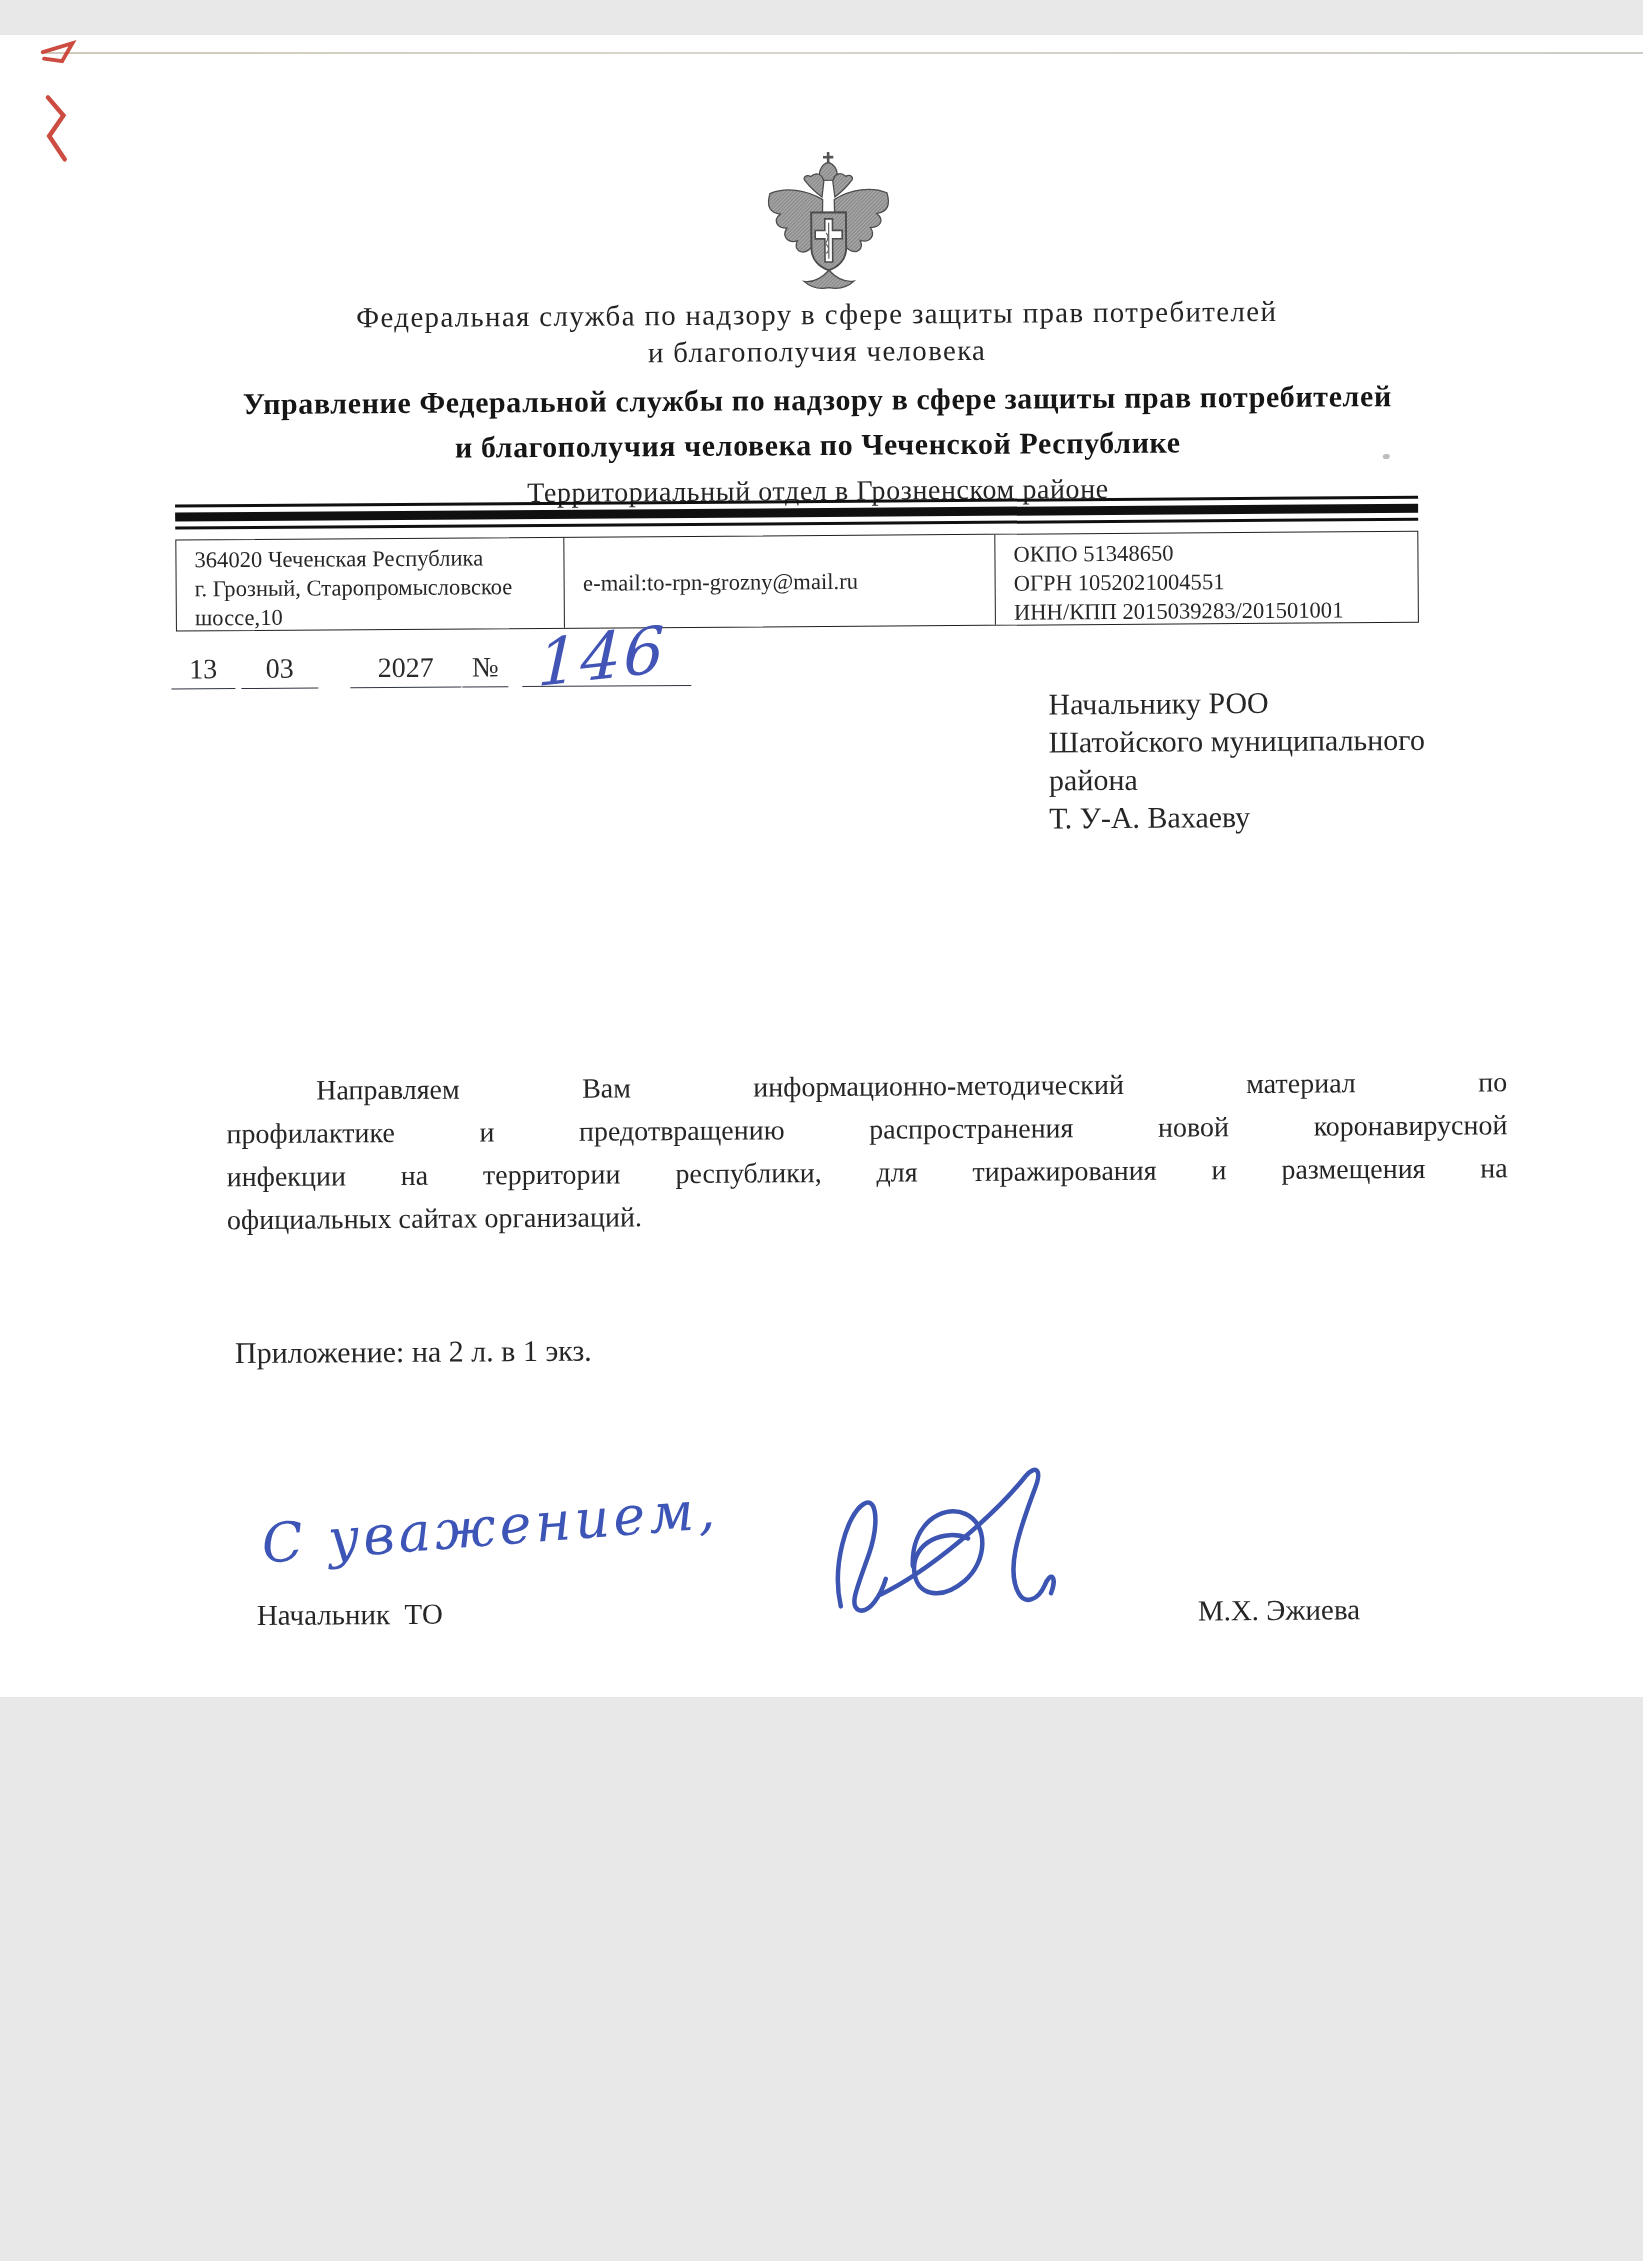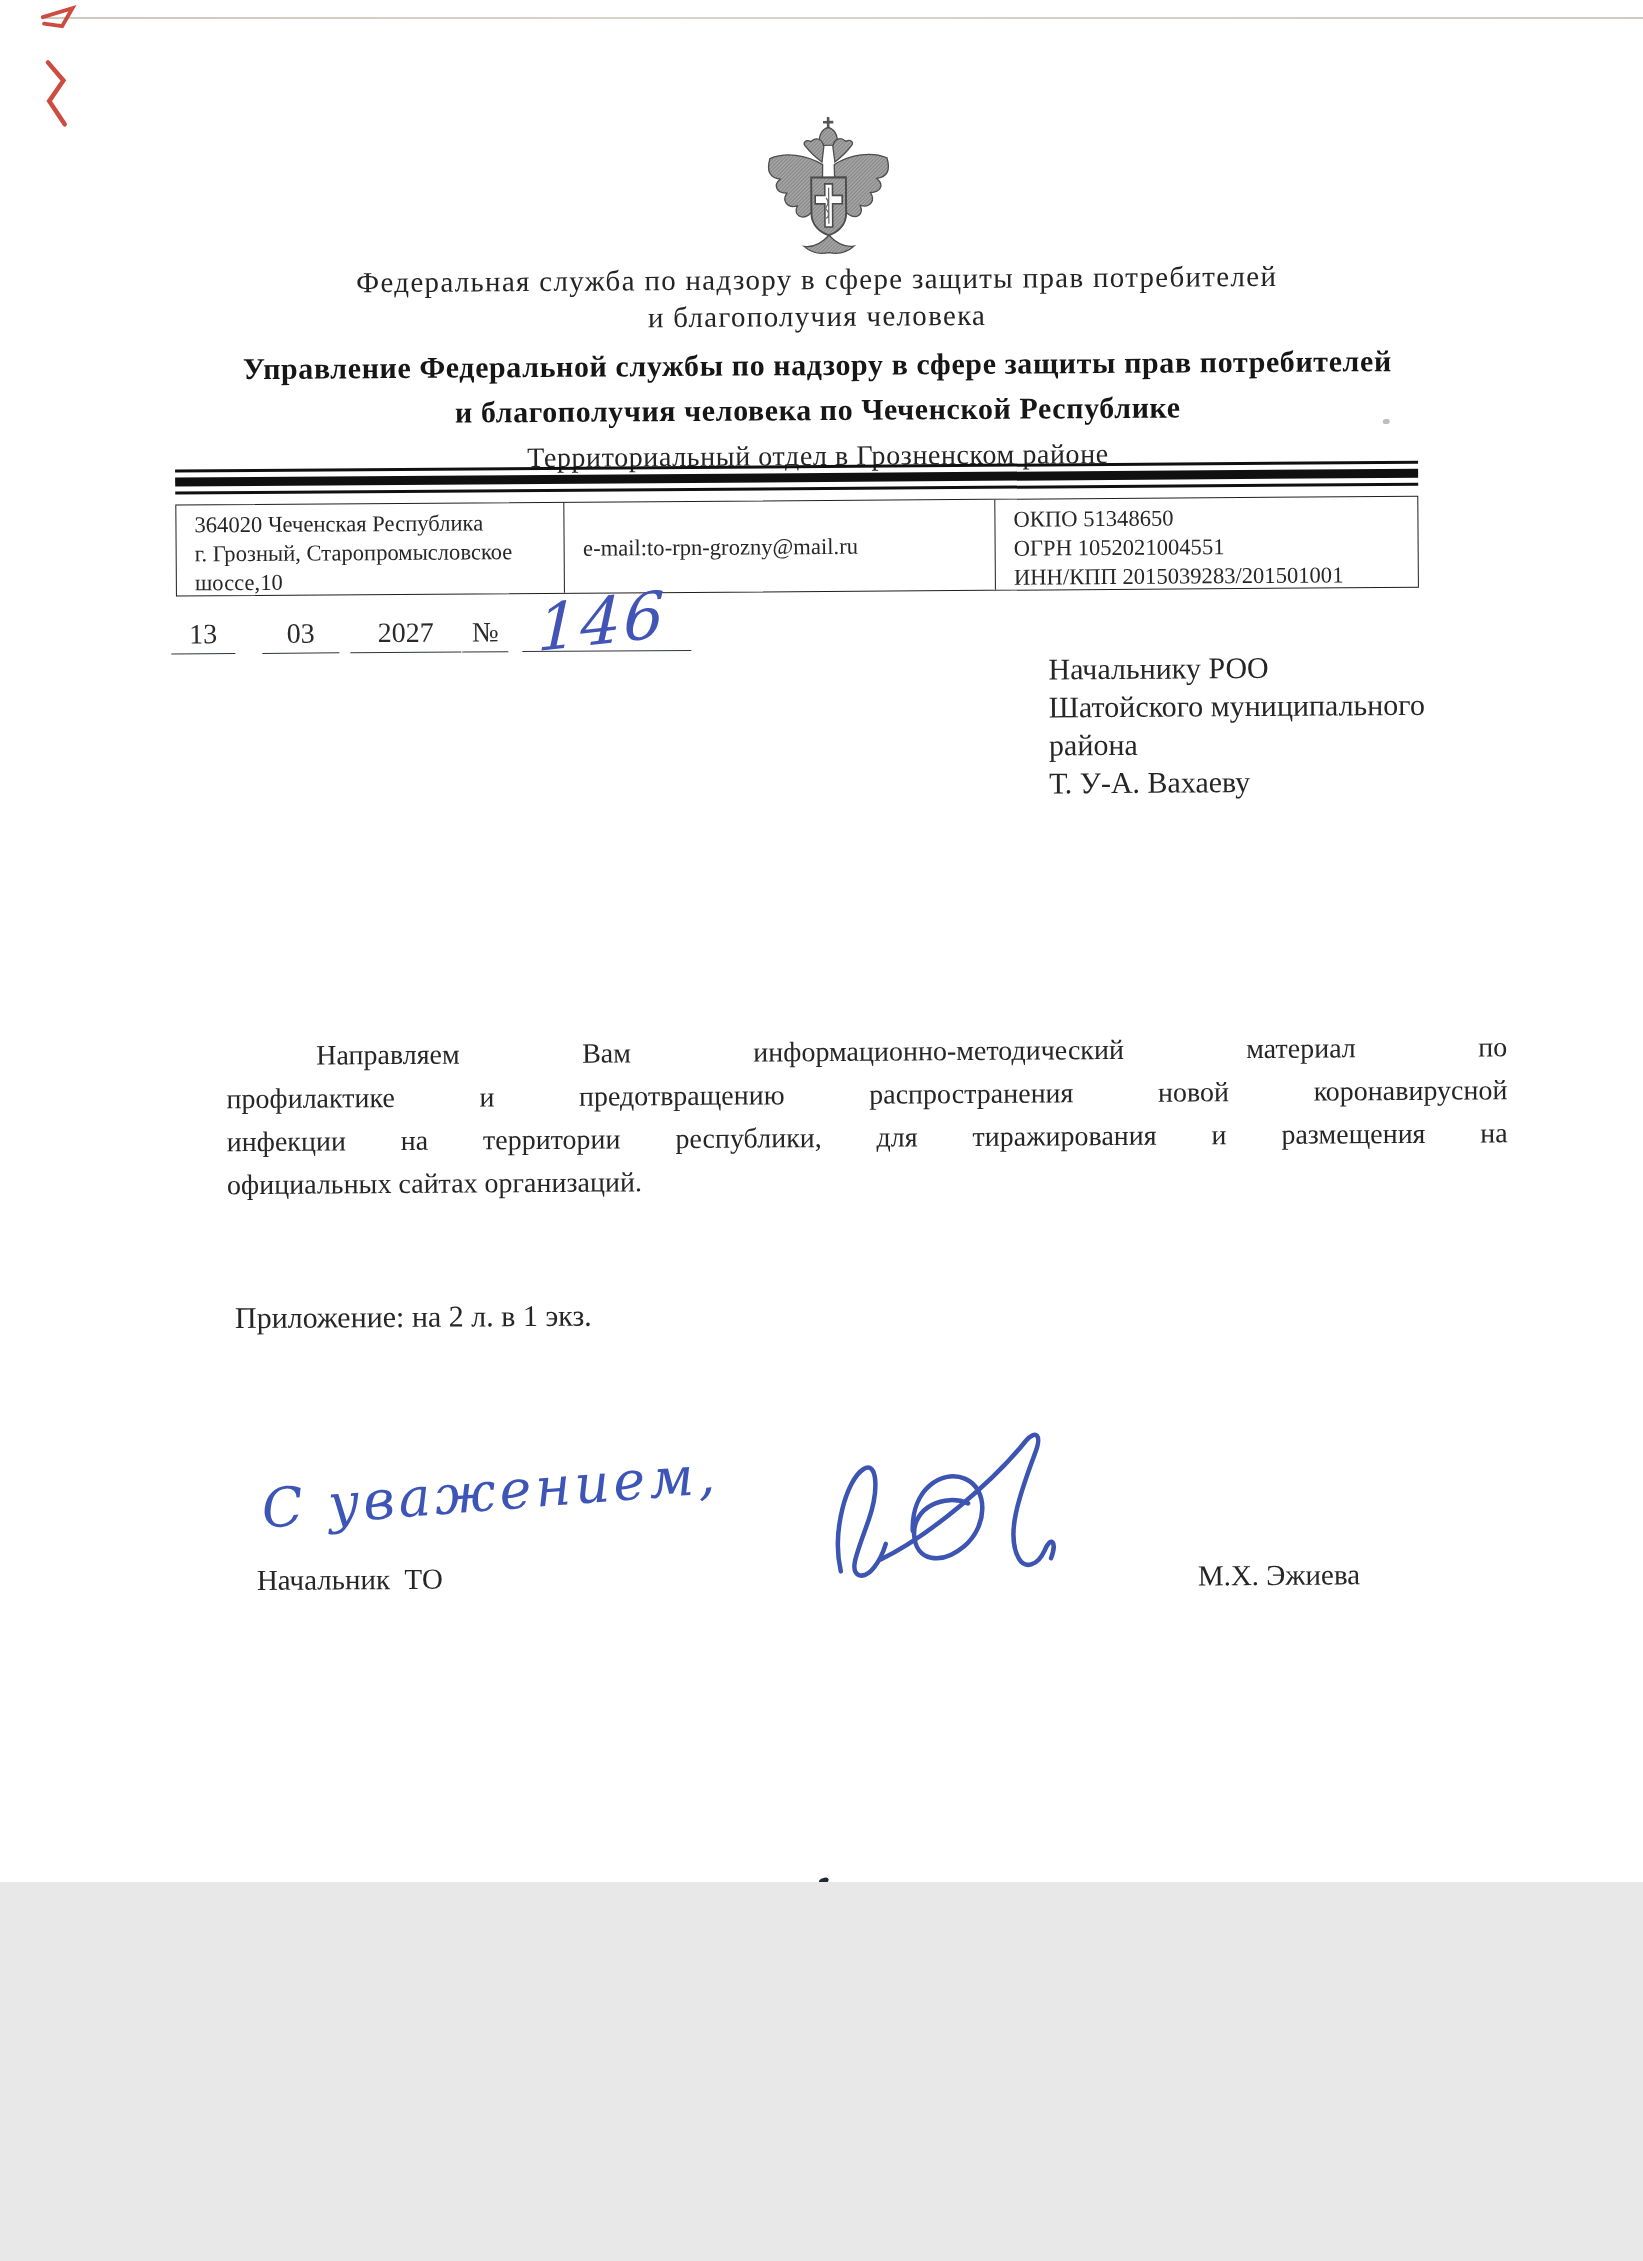--- a/index.html
+++ b/index.html
@@ -1,18 +1,18 @@
 <!DOCTYPE html>
 <html style="font-size:10.3px"><head>
 <meta charset="utf-8">
 <style>
   html,body{margin:0;padding:0;background:#e8e8e8;}
   #page{
-    position:relative;width:1644px;height:1882px;background:#ffffff;
-    overflow:hidden;font-family:"Liberation Serif",serif;color:#222;
+    position:relative;width:1644px;height:1662px;background:#ffffff;
+    overflow:hidden;font-family:"Liberation Serif",serif;color:#222;margin-top:35px;
   }
   #scan{position:absolute;left:0;top:0;width:1644px;height:2261px;
     transform:rotate(-0.40deg);transform-origin:822px 1031px;}
   
   .scanline{position:absolute;left:45px;top:17px;width:1599px;height:1.9px;
     background:linear-gradient(90deg,#cfc9bb,#d9d5cc 40%,#cfccc6);}
   
   .cstrip{position:absolute;left:0;width:1644px;text-align:center;white-space:nowrap;}
   .org{font-size:29px;letter-spacing:1.3px;color:#242424;}
   .dept{font-size:30px;font-weight:bold;letter-spacing:0.6px;color:#161616;}
@@ -119,21 +119,21 @@
         <div>e-mail:to-rpn-grozny@mail.ru</div>
       </div>
       <div class="icell c3">
         <div>ОКПО 51348650</div>
         <div>ОГРН 1052021004551</div>
         <div>ИНН/КПП 2015039283/201501001</div>
       </div>
     </div>
 
     <div class="refseg" style="left:174px;width:64px">13</div>
-    <div class="refseg" style="left:265px;width:77px">03</div>
+    <div class="refseg" style="left:244px;width:77px">03</div>
     <div class="refseg" style="left:353px;width:111px">2027</div>
     <div class="refseg" style="left:465px;width:46px">№</div>
     <div class="refseg" style="left:525px;width:169px"></div>
     <div class="hwnum" style="color:#4254b6">146</div>
 
     <div class="recipient">
       <div>Начальнику РОО</div>
       <div>Шатойского муниципального</div>
       <div>района</div>
       <div>Т. У-А. Вахаеву</div>

